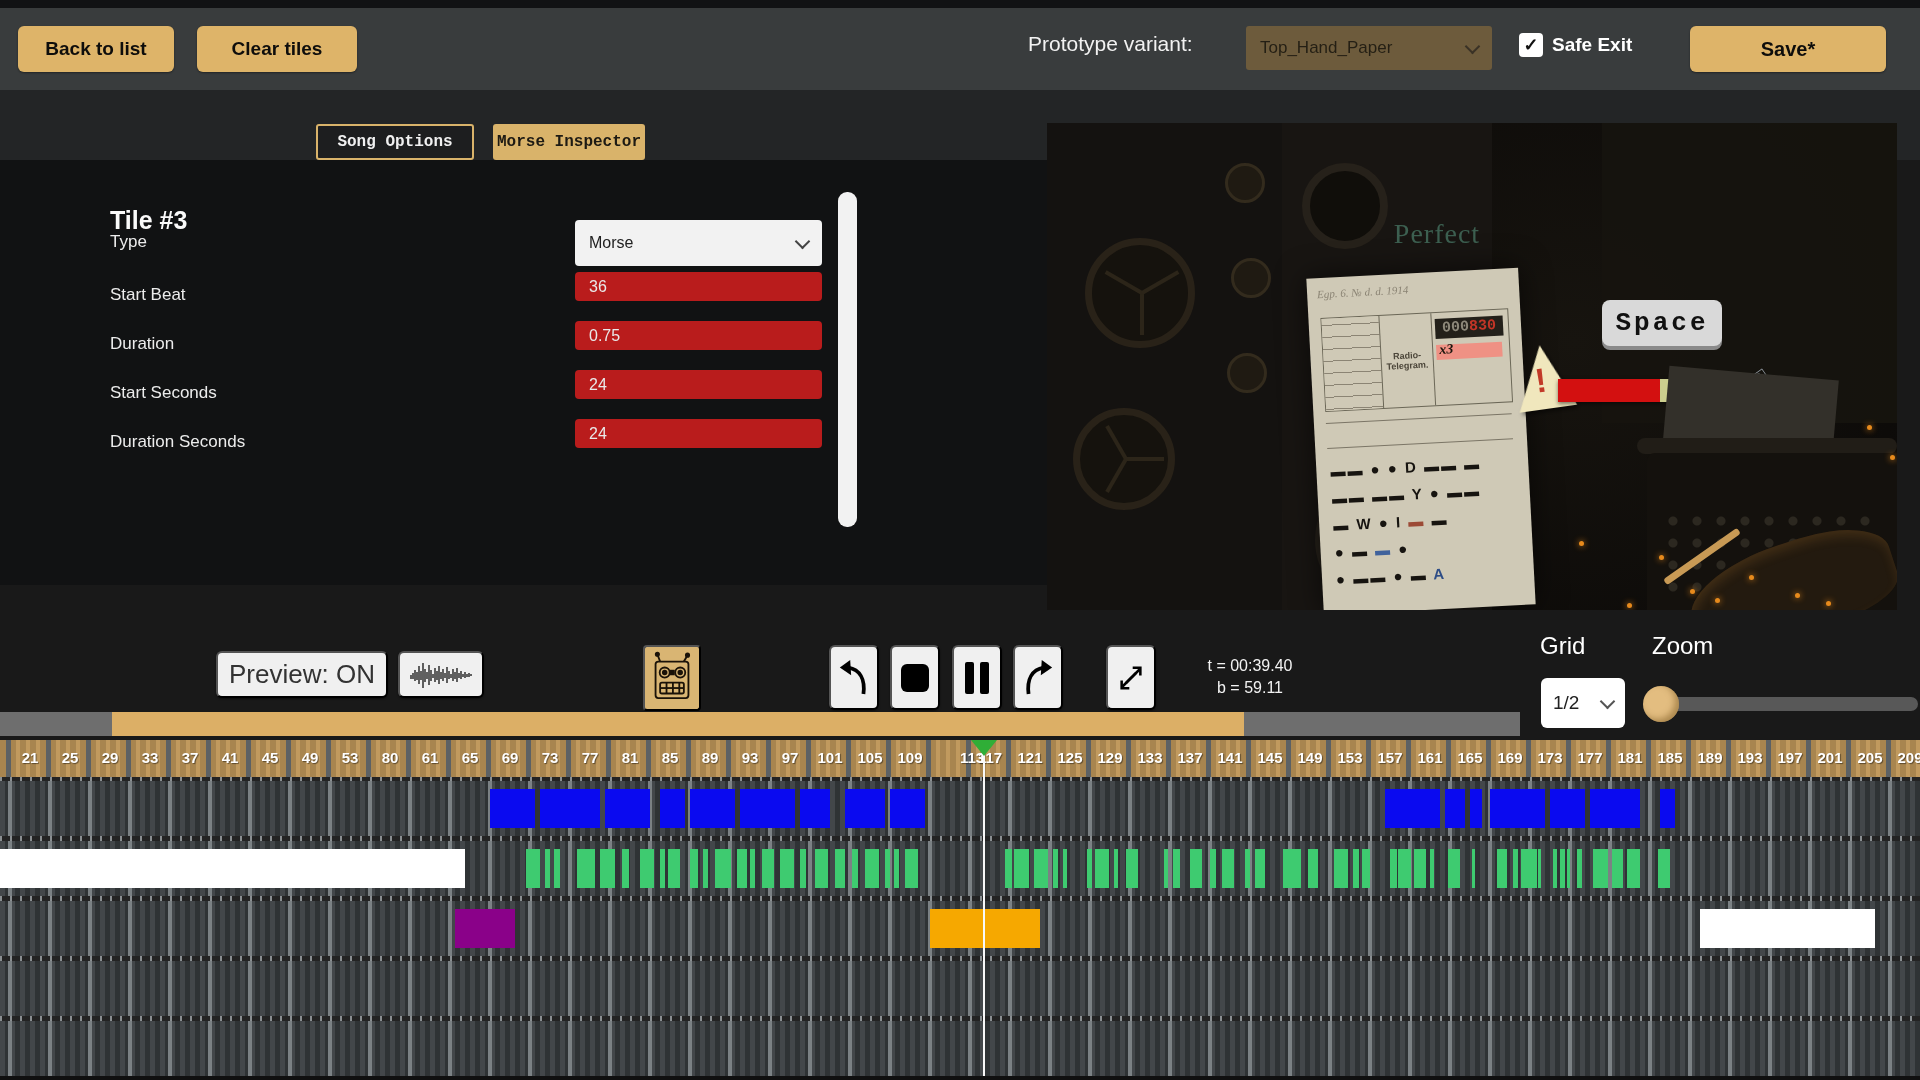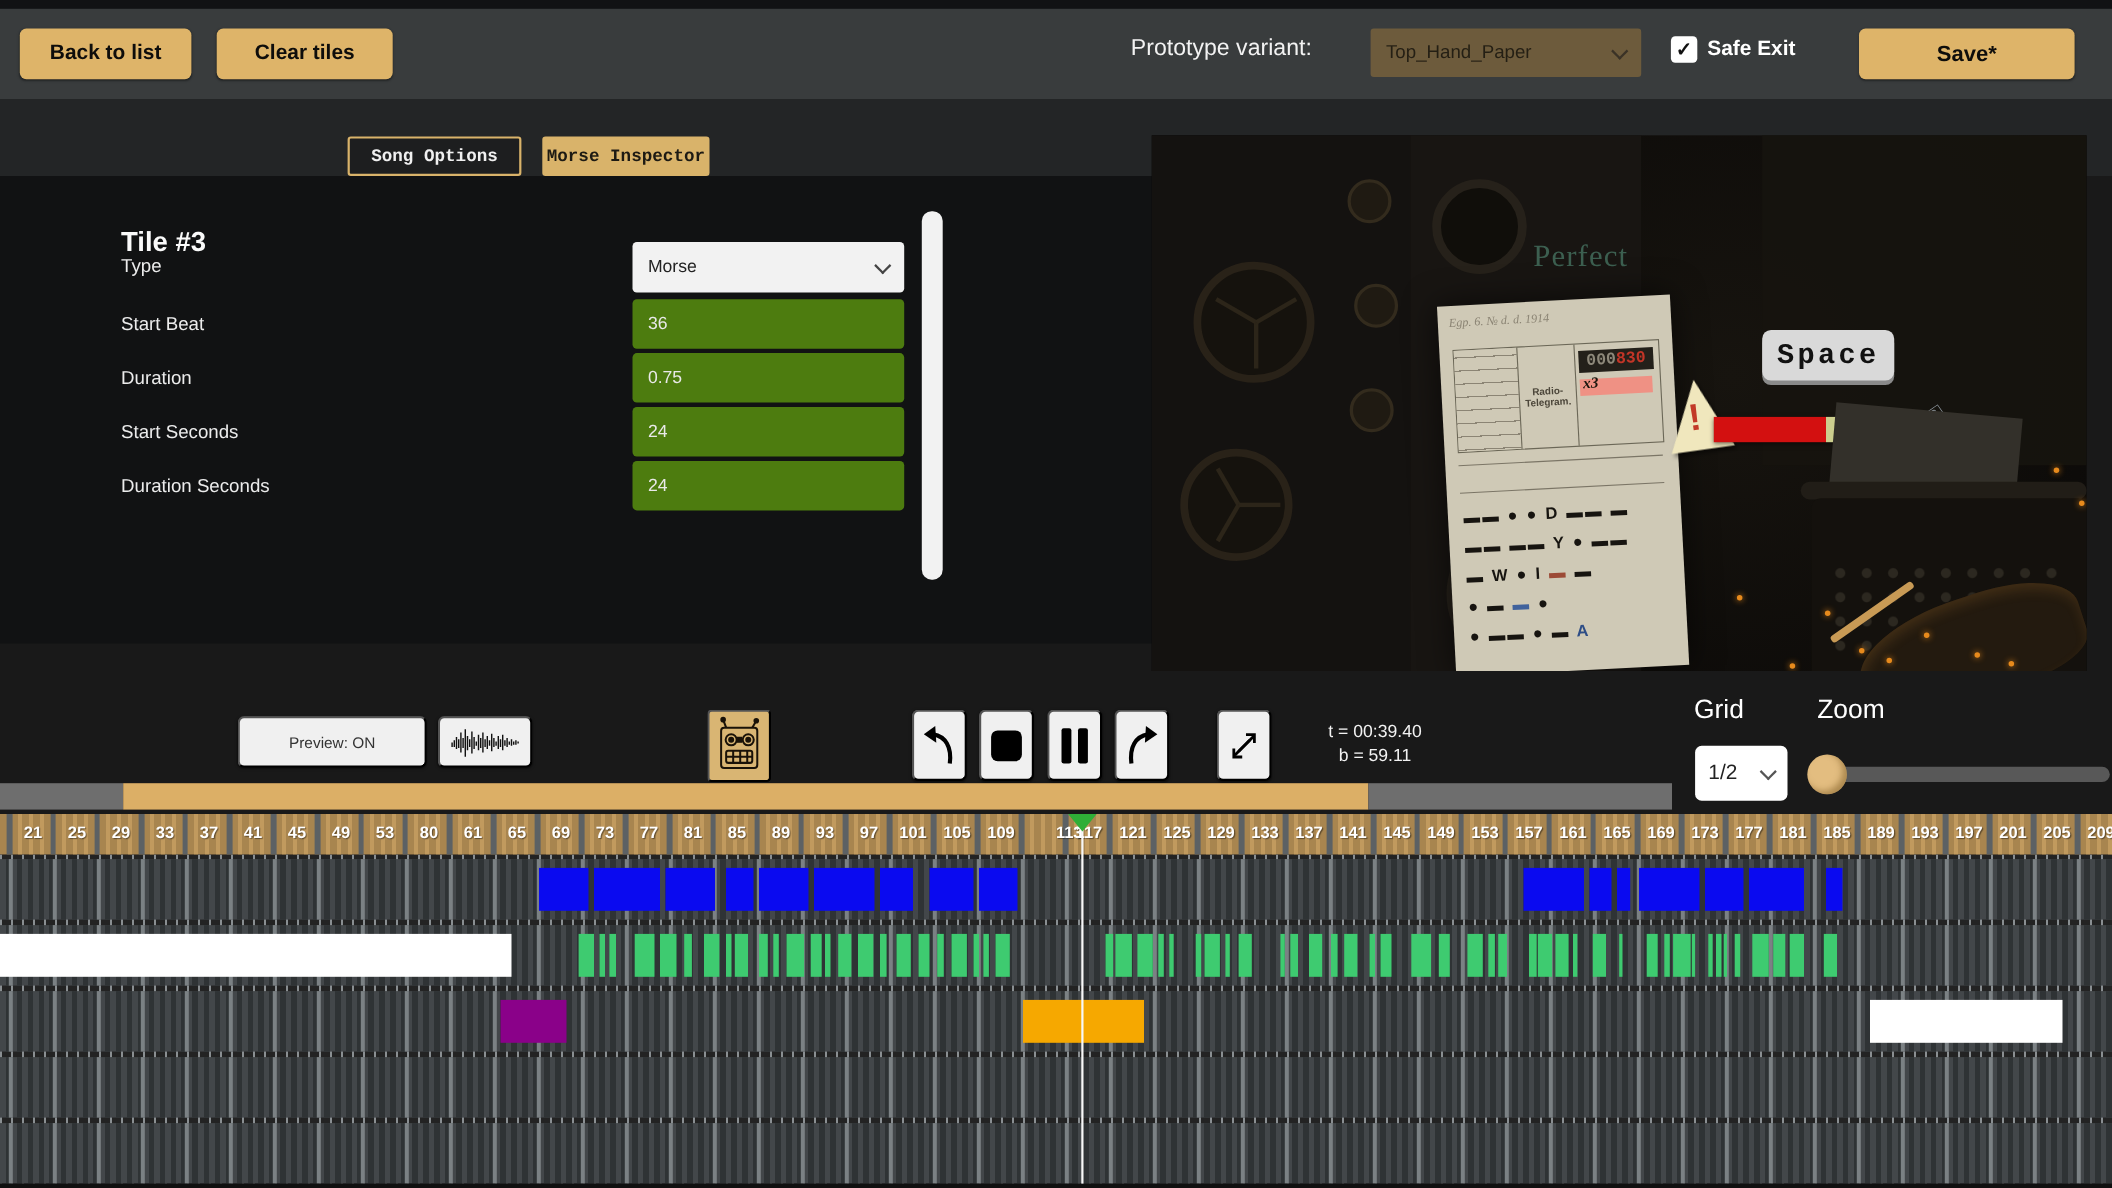--- a/index.html
+++ b/index.html
@@ -31,21 +31,21 @@
   #tabrow{left:0;top:90px;width:1920px;height:70px;background:#232526;}
   .tab{font-family:"Liberation Mono",monospace;font-weight:bold;font-size:16px;height:36px;
        display:flex;align-items:center;justify-content:center;border-radius:3px;cursor:pointer;}
   #tab-song{left:316px;top:124px;width:158px;background:#1d1e1f;color:#f0f0f0;border:2px solid #d9b36a;box-sizing:border-box;}
   #tab-inspector{left:493px;top:124px;width:152px;background:#d9b36a;color:#1d1a13;}
 
   
   #panel{left:0;top:160px;width:1047px;height:425px;background:#111213;}
   #tile-title{left:110px;top:206px;font-size:25px;font-weight:bold;color:#fafafa;}
   .frow-label{position:absolute;left:110px;font-size:17px;color:#ececec;}
-  .finput{position:absolute;left:575px;width:247px;height:45px;background:#4d7c0f;border-radius:4px;
+  .finput{position:absolute;left:575px;width:247px;height:29px;background:#b91c1c;border-radius:4px;
         color:#e9e9e9;font-size:16px;display:flex;align-items:center;padding-left:14px;box-sizing:border-box;}
   #type-select{position:absolute;left:575px;width:247px;height:46px;background:#f2f2f2;border-radius:4px;
         color:#222;font-size:16px;display:flex;align-items:center;justify-content:space-between;
         padding:0 14px;box-sizing:border-box;cursor:pointer;}
   #type-select .chev{border-color:#444;}
   #panel-scrollbar{left:838px;top:192px;width:19px;height:335px;background:#f2f2f2;border-radius:9px;}
 
   
   #preview{left:1047px;top:123px;width:850px;height:487px;background:
      radial-gradient(circle at 62% 45%, #17140f 0%, #0d0b09 55%, #070605 100%);overflow:hidden;}
@@ -93,21 +93,21 @@
   #typepaper{left:618px;top:250px;width:170px;height:95px;background:#33302a;transform:rotate(5deg);}
   #roller{left:590px;top:315px;width:260px;height:16px;background:#211d17;border-radius:8px;}
   #hand{left:640px;top:420px;width:210px;height:90px;background:#231a0f;border-radius:50% 40% 30% 50%;
      transform:rotate(-18deg);box-shadow:inset 0 6px 12px rgba(240,160,60,.15);}
   #pencil{left:610px;top:430px;width:90px;height:7px;background:#c89a55;transform:rotate(-35deg);border-radius:3px;}
   .spark{position:absolute;width:5px;height:5px;border-radius:50%;background:#e78a1c;box-shadow:0 0 6px #e78a1c;}
 
   
   .whitebtn{background:#f0f0f0;border-radius:6px;box-shadow:0 1px 2px rgba(0,0,0,.5);
      display:flex;align-items:center;justify-content:center;cursor:pointer;}
-  #preview-toggle{left:216px;top:651px;width:172px;height:47px;color:#333;font-size:14px;}
+  #preview-toggle{left:216px;top:651px;width:172px;height:47px;color:#333;font-size:26px;}
   #wave-btn{left:398px;top:651px;width:86px;height:47px;}
   #robot-btn{left:643px;top:645px;width:58px;height:66px;background:#d9b573;border-radius:4px;
      display:flex;align-items:center;justify-content:center;}
   #undo-btn{left:829px;top:645px;width:50px;height:65px;}
   #stop-btn{left:890px;top:645px;width:50px;height:65px;}
   #pause-btn{left:952px;top:645px;width:50px;height:65px;}
   #redo-btn{left:1013px;top:645px;width:50px;height:65px;}
   #expand-btn{left:1106px;top:645px;width:50px;height:65px;}
   #timeinfo{left:1175px;top:655px;width:150px;text-align:center;font-size:16px;line-height:22px;color:#f2f2f2;}
   #grid-label{left:1540px;top:632px;font-size:24px;color:#fff;}

